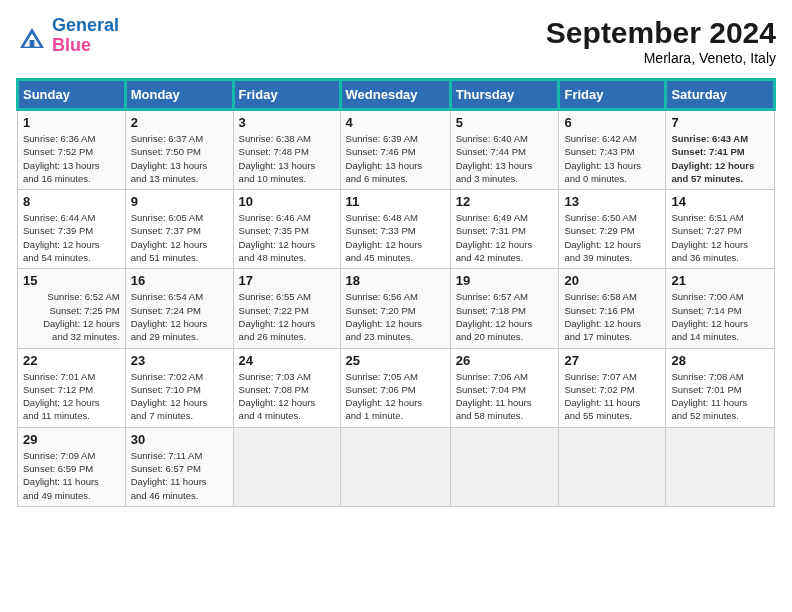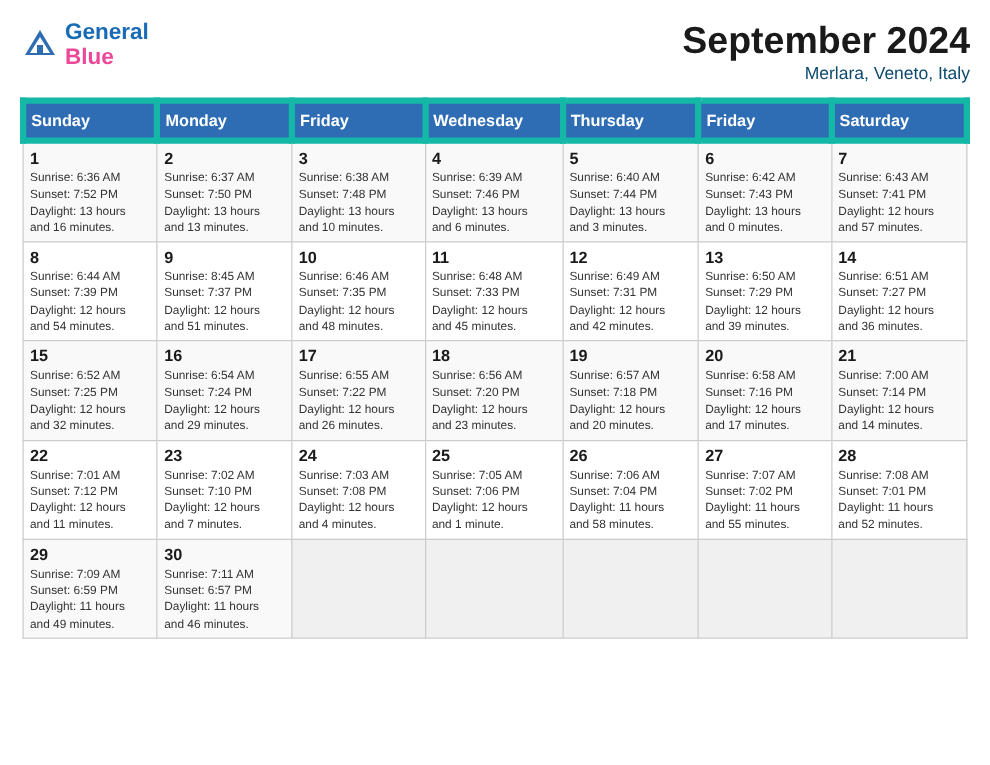--- a/index.html
+++ b/index.html
@@ -11,21 +11,21 @@
       padding: 16px;
     }
     .header-area {
       display: flex;
       align-items: flex-start;
       justify-content: space-between;
       margin-bottom: 12px;
     }
     .logo {
       display: flex;
-      align-items: center;
+      align-items: flex-end;
       gap: 4px;
     }
     .logo-text {
       font-size: 18px;
       font-weight: bold;
       color: #1a1a1a;
       line-height: 1.1;
     }
     .logo-text span {
       color: #1a6bb5;
@@ -37,35 +37,35 @@
     .title-area {
       text-align: right;
     }
     .month-title {
       font-size: 30px;
       font-weight: bold;
       color: #1a1a1a;
     }
     .location {
       font-size: 14px;
-      color: #0c4a6e;
+      color: #000000;
     }
     table {
       width: 100%;
       border-collapse: collapse;
       font-size: 10px;
     }
     thead tr th {
       background-color: #2e6db4;
       color: #fff;
       padding: 6px 4px;
       text-align: left;
       font-size: 13px;
       font-weight: bold;
-      border: 5px solid #14b8a6;
+      border: 3px solid #14b8a6;
     }
     tbody tr td {
       border: 1px solid #ccc;
       vertical-align: top;
       padding: 4px 5px;
       width: 113px;
       min-height: 70px;
       background: #fff;
     }
     tbody tr:nth-child(odd) td {
@@ -159,37 +159,37 @@
         </td>
         <td>
           <span class="day-num">6</span>
           <div class="day-info" style="white-space: pre-line;">Sunrise: 6:42 AM
 Sunset: 7:43 PM
 Daylight: 13 hours
 and 0 minutes.</div>
         </td>
         <td>
           <span class="day-num">7</span>
-          <div class="day-info" style="white-space: pre-line;">Sunrise: 6:43 AM
+          <div class="day-info" style="white-space: pre-line; font-weight: bold;">Sunrise: 6:43 AM
 Sunset: 7:41 PM
 Daylight: 12 hours
 and 57 minutes.</div>
         </td>
       </tr>
       <tr>
         <td>
           <span class="day-num">8</span>
           <div class="day-info" style="white-space: pre-line;">Sunrise: 6:44 AM
 Sunset: 7:39 PM
 Daylight: 12 hours
 and 54 minutes.</div>
         </td>
         <td>
           <span class="day-num">9</span>
-          <div class="day-info" style="white-space: pre-line;">Sunrise: 8:45 AM
+          <div class="day-info" style="white-space: pre-line;">Sunrise: 6:05 AM
 Sunset: 7:37 PM
 Daylight: 12 hours
 and 51 minutes.</div>
         </td>
         <td>
           <span class="day-num">10</span>
           <div class="day-info" style="white-space: pre-line;">Sunrise: 6:46 AM
 Sunset: 7:35 PM
 Daylight: 12 hours
 and 48 minutes.</div>
@@ -219,21 +219,21 @@
           <span class="day-num">14</span>
           <div class="day-info" style="white-space: pre-line;">Sunrise: 6:51 AM
 Sunset: 7:27 PM
 Daylight: 12 hours
 and 36 minutes.</div>
         </td>
       </tr>
       <tr>
         <td>
           <span class="day-num">15</span>
-          <div class="day-info" style="white-space: pre-line;">Sunrise: 6:52 AM
+          <div class="day-info" style="white-space: pre-line; text-align: right;">Sunrise: 6:52 AM
 Sunset: 7:25 PM
 Daylight: 12 hours
 and 32 minutes.</div>
         </td>
         <td>
           <span class="day-num">16</span>
           <div class="day-info" style="white-space: pre-line;">Sunrise: 6:54 AM
 Sunset: 7:24 PM
 Daylight: 12 hours
 and 29 minutes.</div>

